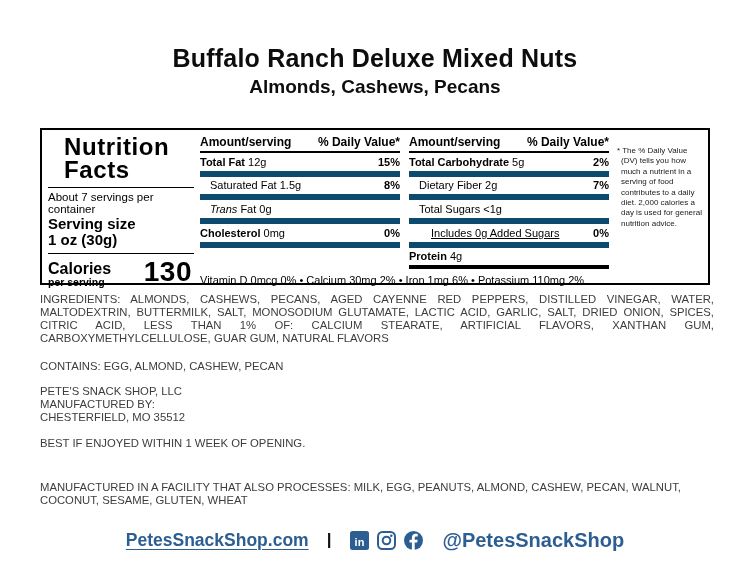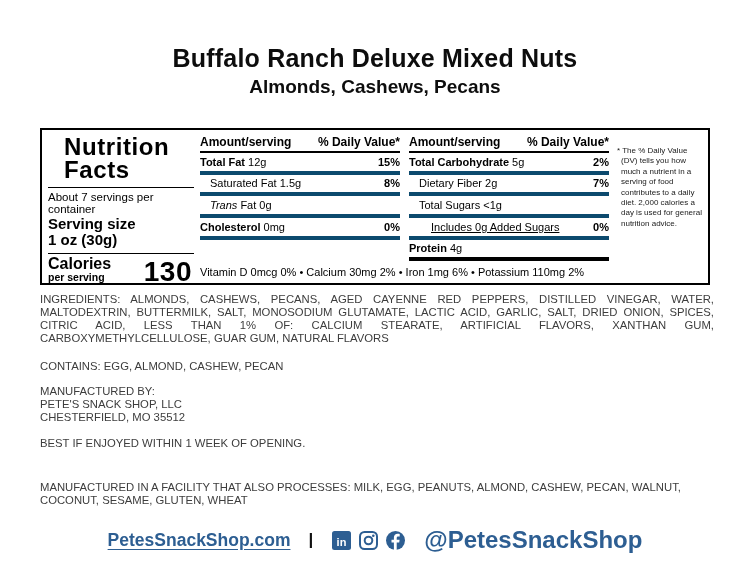--- a/index.html
+++ b/index.html
@@ -22,38 +22,38 @@
     width: 670px; height: 157px;
     border: 2.5px solid #000; background: #fff;
     display: flex; padding: 5px 6px 4px 6px;
   }
   .nf-left { width: 152px; flex: none; padding-right: 6px; }
   .nf-title { font-size: 24px; font-weight: bold; line-height: .97; letter-spacing: .6px; margin-left: 16px; }
   .nf-rule { border: none; border-top: 1.5px solid #000; margin: 5px 0 3px 0; }
   .nf-rule2 { border: none; border-top: 1.5px solid #000; margin: 4px 0 2px 0; }
   .nf-servings { font-size: 11.5px; line-height: 1.1; }
   .nf-bold-line { font-size: 15px; font-weight: bold; line-height: 1.1; }
-  .nf-cal-row { display: flex; justify-content: space-between; align-items: flex-start; padding-right: 2px; }
+  .nf-cal-row { display: flex; justify-content: space-between; align-items: flex-end; padding-right: 2px; }
   .cal-label { font-size: 16px; font-weight: bold; line-height: .95; }
   .cal-sub { font-size: 10.5px; font-weight: bold; }
   .cal-value { font-size: 28px; font-weight: bold; letter-spacing: .5px; }
 
   .nf-main { flex: 1; display: flex; flex-direction: column; }
   .nf-tables { display: flex; gap: 9px; }
   .nf-table { flex: 1; }
   .nf-thead {
     display: flex; justify-content: space-between;
     font-size: 12px; font-weight: bold;
     padding-bottom: 2px; border-bottom: 2.5px solid #000;
   }
   .nf-row {
     display: flex; justify-content: space-between; align-items: baseline;
     font-size: 11px; line-height: 1.2;
     padding: 2.5px 0 2px 0;
-    border-bottom: 4px solid #0c4a6e;
+    border-bottom: 6px solid #0c4a6e;
   }
   .nf-row.thick { border-bottom: 4px solid #000; }
   .nf-row .nm { white-space: nowrap; }
   .nf-row .dv { font-weight: bold; }
   .ind1 { padding-left: 10px; }
   .ind2 { padding-left: 22px; text-decoration: underline; }
   .nf-micro { font-size: 11px; margin-top: 5px; }
 
   .nf-footnote {
     width: 86px; flex: none; margin-left: 7px; padding-top: 11px;
@@ -77,21 +77,21 @@
     position: absolute; top: 524px; left: 0; width: 750px; height: 32px;
     display: flex; align-items: center; justify-content: center; gap: 18px;
   }
   .website {
     color: var(--accent, #2d5e92); font-size: 17.5px; font-weight: bold;
     text-decoration: underline; text-underline-offset: 3px; cursor: pointer;
   }
   .footer-sep { color: #111; font-size: 17px; font-weight: bold; }
   .social-icons { display: flex; align-items: center; gap: 6px; color: var(--accent, #2d5e92); }
   .social-icons svg { display: block; cursor: pointer; }
-  .handle { color: var(--accent, #2d5e92); font-size: 24px; font-weight: bold; }
+  .handle { color: var(--accent, #2d5e92); font-size: 20px; font-weight: bold; }
 </style>
 </head>
 <body>
 
 <div class="header">
   <div class="product-title">Buffalo Ranch Deluxe Mixed Nuts</div>
   <div class="product-subtitle">Almonds, Cashews, Pecans</div>
 </div>
 
 <div class="nf-panel">
@@ -173,22 +173,22 @@
   </div>
 
   <div class="nf-footnote">* The % Daily Value (DV) tells you how much a nutrient in a serving of food contributes to a daily diet. 2,000 calories a day is used for general nutrition advice.</div>
 </div>
 
 <p class="bodytext ingredients">INGREDIENTS: ALMONDS, CASHEWS, PECANS, AGED CAYENNE RED PEPPERS, DISTILLED VINEGAR, WATER, MALTODEXTRIN, BUTTERMILK, SALT, MONOSODIUM GLUTAMATE, LACTIC ACID, GARLIC, SALT, DRIED ONION, SPICES, CITRIC ACID, LESS THAN 1% OF: CALCIUM STEARATE, ARTIFICIAL FLAVORS, XANTHAN GUM, CARBOXYMETHYLCELLULOSE, GUAR GUM, NATURAL FLAVORS</p>
 
 <p class="bodytext contains">CONTAINS: EGG, ALMOND, CASHEW, PECAN</p>
 
 <div class="bodytext mfg">
+  <div>PETE'S SNACK SHOP, LLC</div>
   <div>MANUFACTURED BY:</div>
-  <div>PETE'S SNACK SHOP, LLC</div>
   <div>CHESTERFIELD, MO 35512</div>
 </div>
 
 <div class="bodytext storage">
   <div>BEST IF ENJOYED WITHIN 1 WEEK OF OPENING.</div>
 </div>
 
 <p class="bodytext facility">MANUFACTURED IN A FACILITY THAT ALSO PROCESSES: MILK, EGG, PEANUTS, ALMOND, CASHEW, PECAN, WALNUT, COCONUT, SESAME, GLUTEN, WHEAT</p>
 
 <div class="footer">

